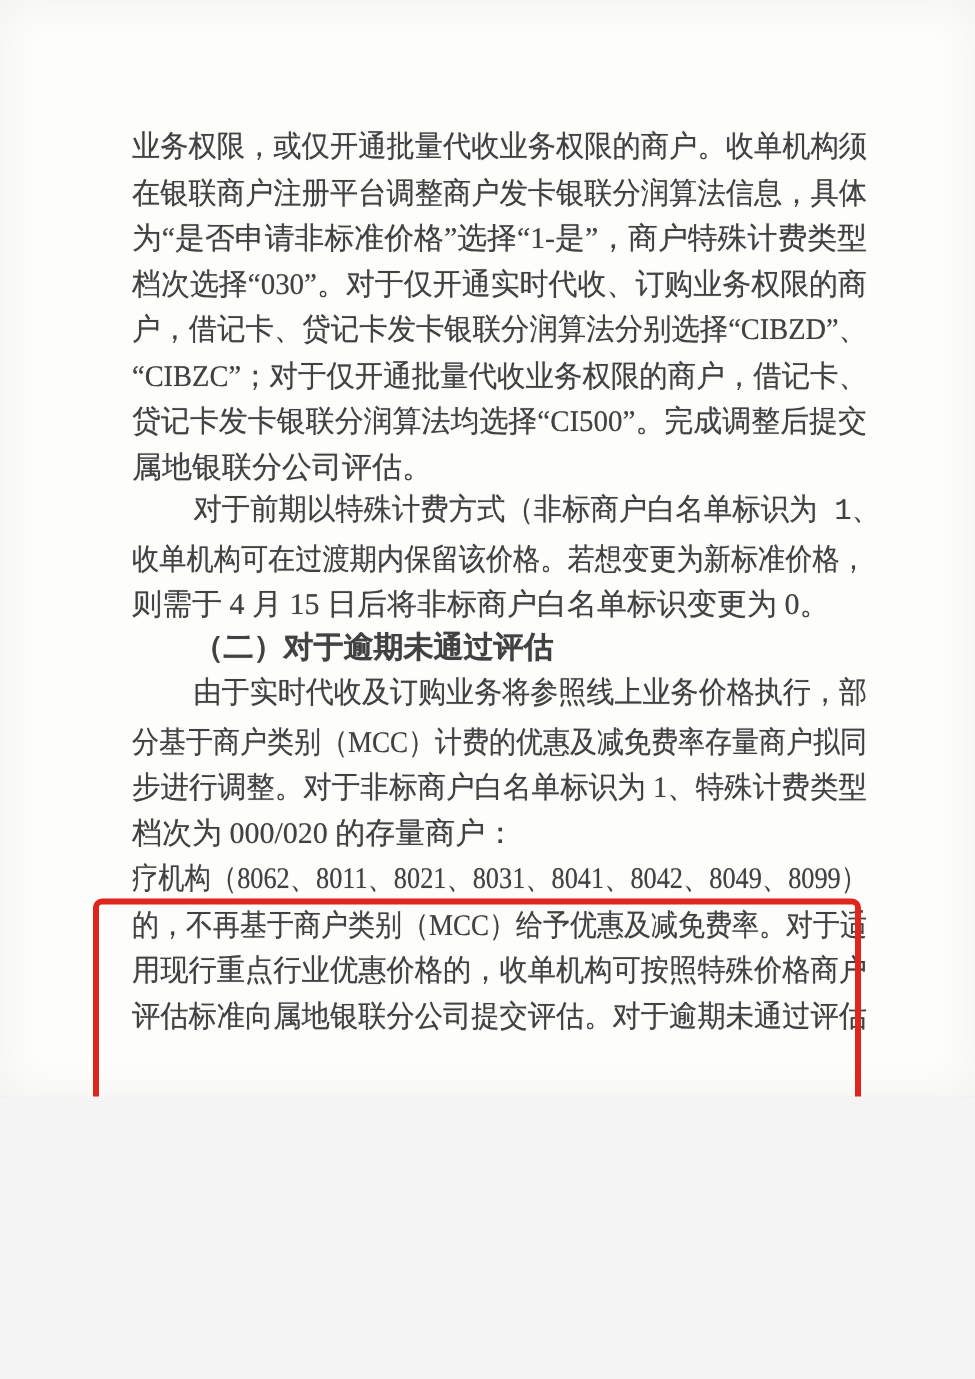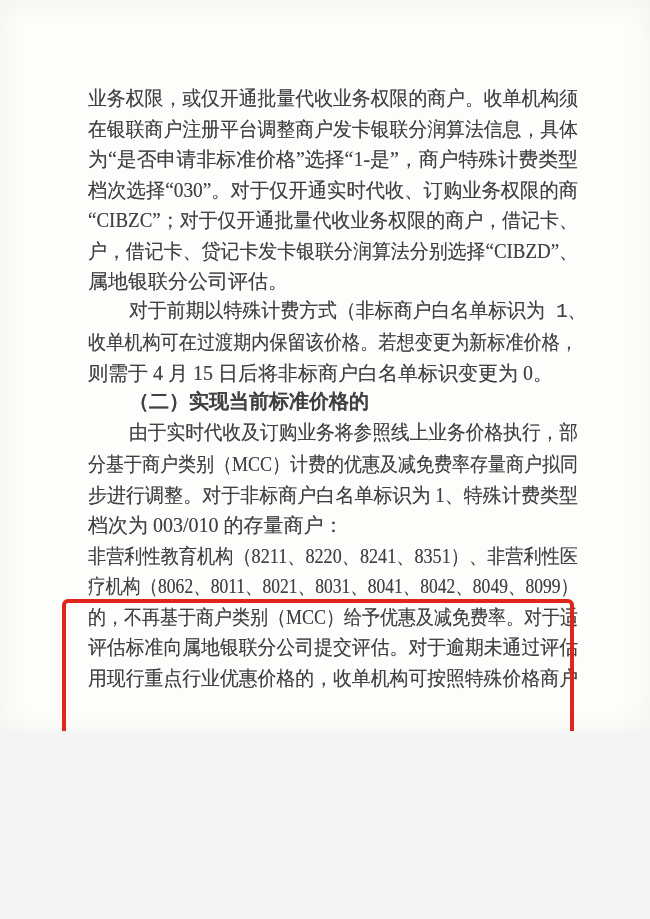--- a/index.html
+++ b/index.html
@@ -81,36 +81,36 @@
 </head>
 <body>
 
 <div class="page">
 
   <div class="textblock">
     <div class="line j"><span class="fit" style="transform: scaleX(0.942308);">业务权限，或仅开通批量代收业务权限的商户。收单机构须</span></div>
     <div class="line j"><span class="fit" style="transform: scaleX(0.942308);">在银联商户注册平台调整商户发卡银联分润算法信息，具体</span></div>
     <div class="line j"><span class="fit" style="transform: scaleX(0.995587);">为“是否申请非标准价格”选择“1-是”，商户特殊计费类型</span></div>
     <div class="line j"><span class="fit" style="transform: scaleX(0.965012);">档次选择“030”。对于仅开通实时代收、订购业务权限的商</span></div>
+    <div class="line j"><span class="fit" style="transform: scaleX(0.946374);">户，借记卡、贷记卡发卡银联分润算法分别选择“CIBZD”、</span></div>
     <div class="line j"><span class="fit" style="transform: scaleX(0.948406);">“CIBZC”；对于仅开通批量代收业务权限的商户，借记卡、</span></div>
-    <div class="line j"><span class="fit" style="transform: scaleX(0.946374);">户，借记卡、贷记卡发卡银联分润算法分别选择“CIBZD”、</span></div>
+    <div class="line j"><span class="fit" style="transform: scaleX(0.965012);">贷记卡发卡银联分润算法均选择“CI500”。完成调整后提交</span></div>
     <div class="line short"><span class="fit">属地银联分公司评估。</span></div>
     <div class="line j indent"><span class="fit" style="transform: scaleX(0.945263);">对于前期以特殊计费方式（非标商户白名单标识为 1、</span></div>
     <div class="line j"><span class="fit" style="transform: scaleX(0.907407);">收单机构可在过渡期内保留该价格。若想变更为新标准价格，</span></div>
     <div class="line short"><span class="fit">则需于 4 月 15 日后将非标商户白名单标识变更为 0。</span></div>
-    <div class="line short indent bold"><span class="fit">（二）实现当前标准价格的</span></div>
+    <div class="line short indent bold"><span class="fit">（二）对于逾期未通过评估</span></div>
     <div class="line j indent"><span class="fit" style="transform: scaleX(0.935417);">由于实时代收及订购业务将参照线上业务价格执行，部</span></div>
     <div class="line j"><span class="fit" style="transform: scaleX(0.89996);">分基于商户类别（MCC）计费的优惠及减免费率存量商户拟同</span></div>
     <div class="line j"><span class="fit" style="transform: scaleX(0.951456);">步进行调整。对于非标商户白名单标识为 1、特殊计费类型</span></div>
-    <div class="line short"><span class="fit">档次为 003/010 的存量商户：</span></div>
-    <div class="line j"><span class="fit" style="transform: scaleX(0.908643);">非营利性教育机构（8211、8220、8241、8351）、非营利性医</span></div>
+    <div class="line short"><span class="fit">档次为 000/020 的存量商户：</span></div>
     <div class="line j"><span class="fit" style="transform: scaleX(0.876149);">疗机构（8062、8011、8021、8031、8041、8042、8049、8099）</span></div>
     <div class="line j"><span class="fit" style="transform: scaleX(0.89996);">的，不再基于商户类别（MCC）给予优惠及减免费率。对于适</span></div>
+    <div class="line j"><span class="fit" style="transform: scaleX(0.942308);">用现行重点行业优惠价格的，收单机构可按照特殊价格商户</span></div>
     <div class="line j"><span class="fit" style="transform: scaleX(0.942308);">评估标准向属地银联分公司提交评估。对于逾期未通过评估</span></div>
-    <div class="line j"><span class="fit" style="transform: scaleX(0.942308);">用现行重点行业优惠价格的，收单机构可按照特殊价格商户</span></div>
   </div>
 
   <div class="redbox"></div>
 
   <div class="pagenum">2</div>
 
   <div class="watermark">
     <svg width="38" height="32" viewBox="0 0 38 32">
       <g fill="none" stroke="#c9c9c9" stroke-width="1.6">
         <ellipse cx="12" cy="10" rx="9.5" ry="8"></ellipse>

